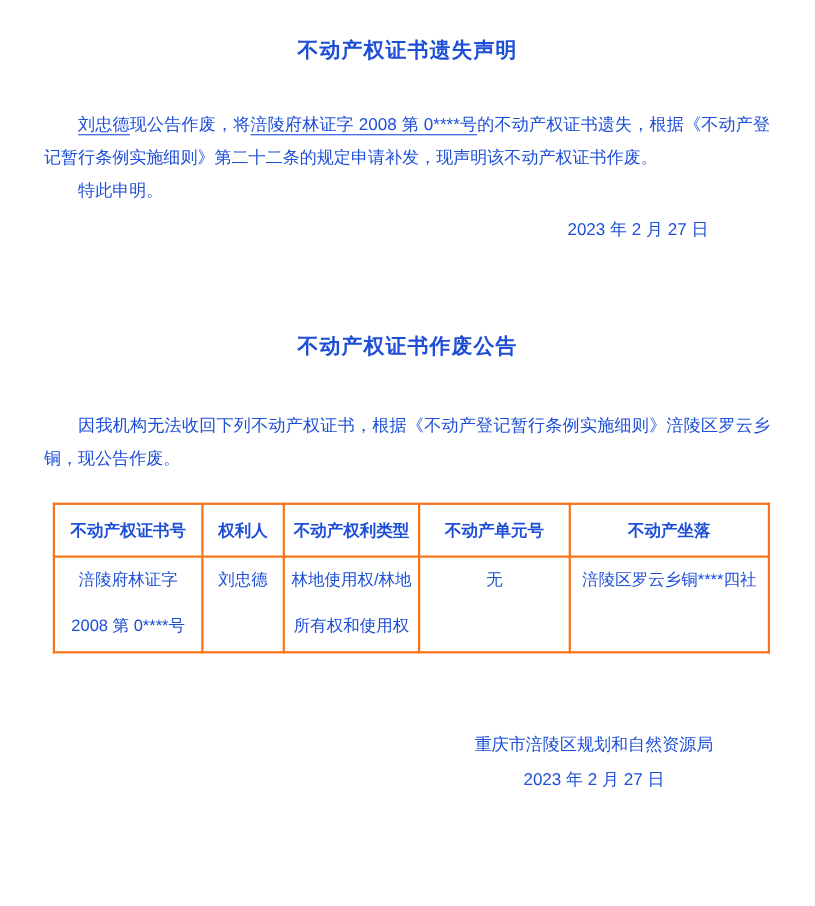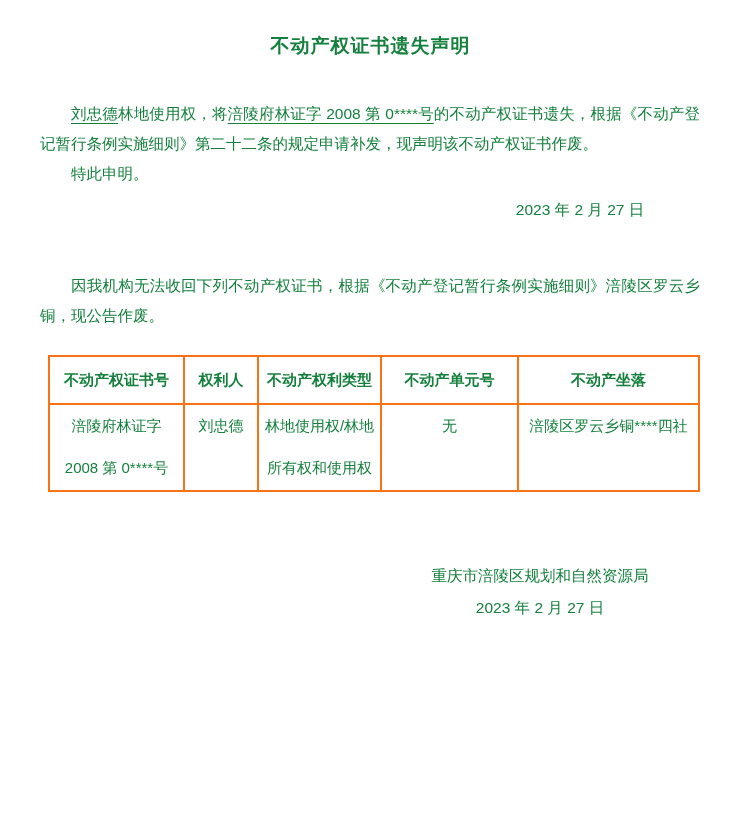--- a/index.html
+++ b/index.html
@@ -6,21 +6,21 @@
     margin: 0;
     padding: 0;
     background: #ffffff;
   }
   .page {
     position: relative;
     width: 741px;
     height: 824px;
     margin: 0;
     background: #ffffff;
-    color: #15803d;
+    color: #1d4ed8;
     font-family: "Liberation Sans", "DejaVu Sans", sans-serif;
     font-size: 15.5px;
     overflow: hidden;
   }
   .doc-title {
     margin: 0;
     padding-top: 33px;
     text-align: center;
     font-size: 19px;
     font-weight: bold;
@@ -92,28 +92,29 @@
     line-height: 32px;
   }
 </style>
 </head>
 <body>
 
 <div class="page">
 
   <h1 class="doc-title">不动产权证书遗失声明</h1>
 
-  <p class="para"><span class="u">刘忠德</span><span>林地使用权，将</span><span class="u">涪陵府林证字 2008 第 0****号</span><span>的不动产权证书遗失，根据《不动产登记暂行条例实施细则》第二十二条的规定申请补发，现声明该不动产权证书作废。</span></p>
+  <p class="para"><span class="u">刘忠德</span><span>现公告作废，将</span><span class="u">涪陵府林证字 2008 第 0****号</span><span>的不动产权证书遗失，根据《不动产登记暂行条例实施细则》第二十二条的规定申请补发，现声明该不动产权证书作废。</span></p>
 
   <p class="para no-gap">特此申明。</p>
 
   <div class="sig-block">
     <div>2023 年 2 月 27 日</div>
   </div>
 
+  <h1 class="doc-title second">不动产权证书作废公告</h1>
 
 
   <p class="para second">因我机构无法收回下列不动产权证书，根据《不动产登记暂行条例实施细则》涪陵区罗云乡铜，现公告作废。</p>
 
   <table class="cert-table">
     <colgroup>
       <col class="col-cert-no">
       <col class="col-holder">
       <col class="col-type">
       <col class="col-unit">

